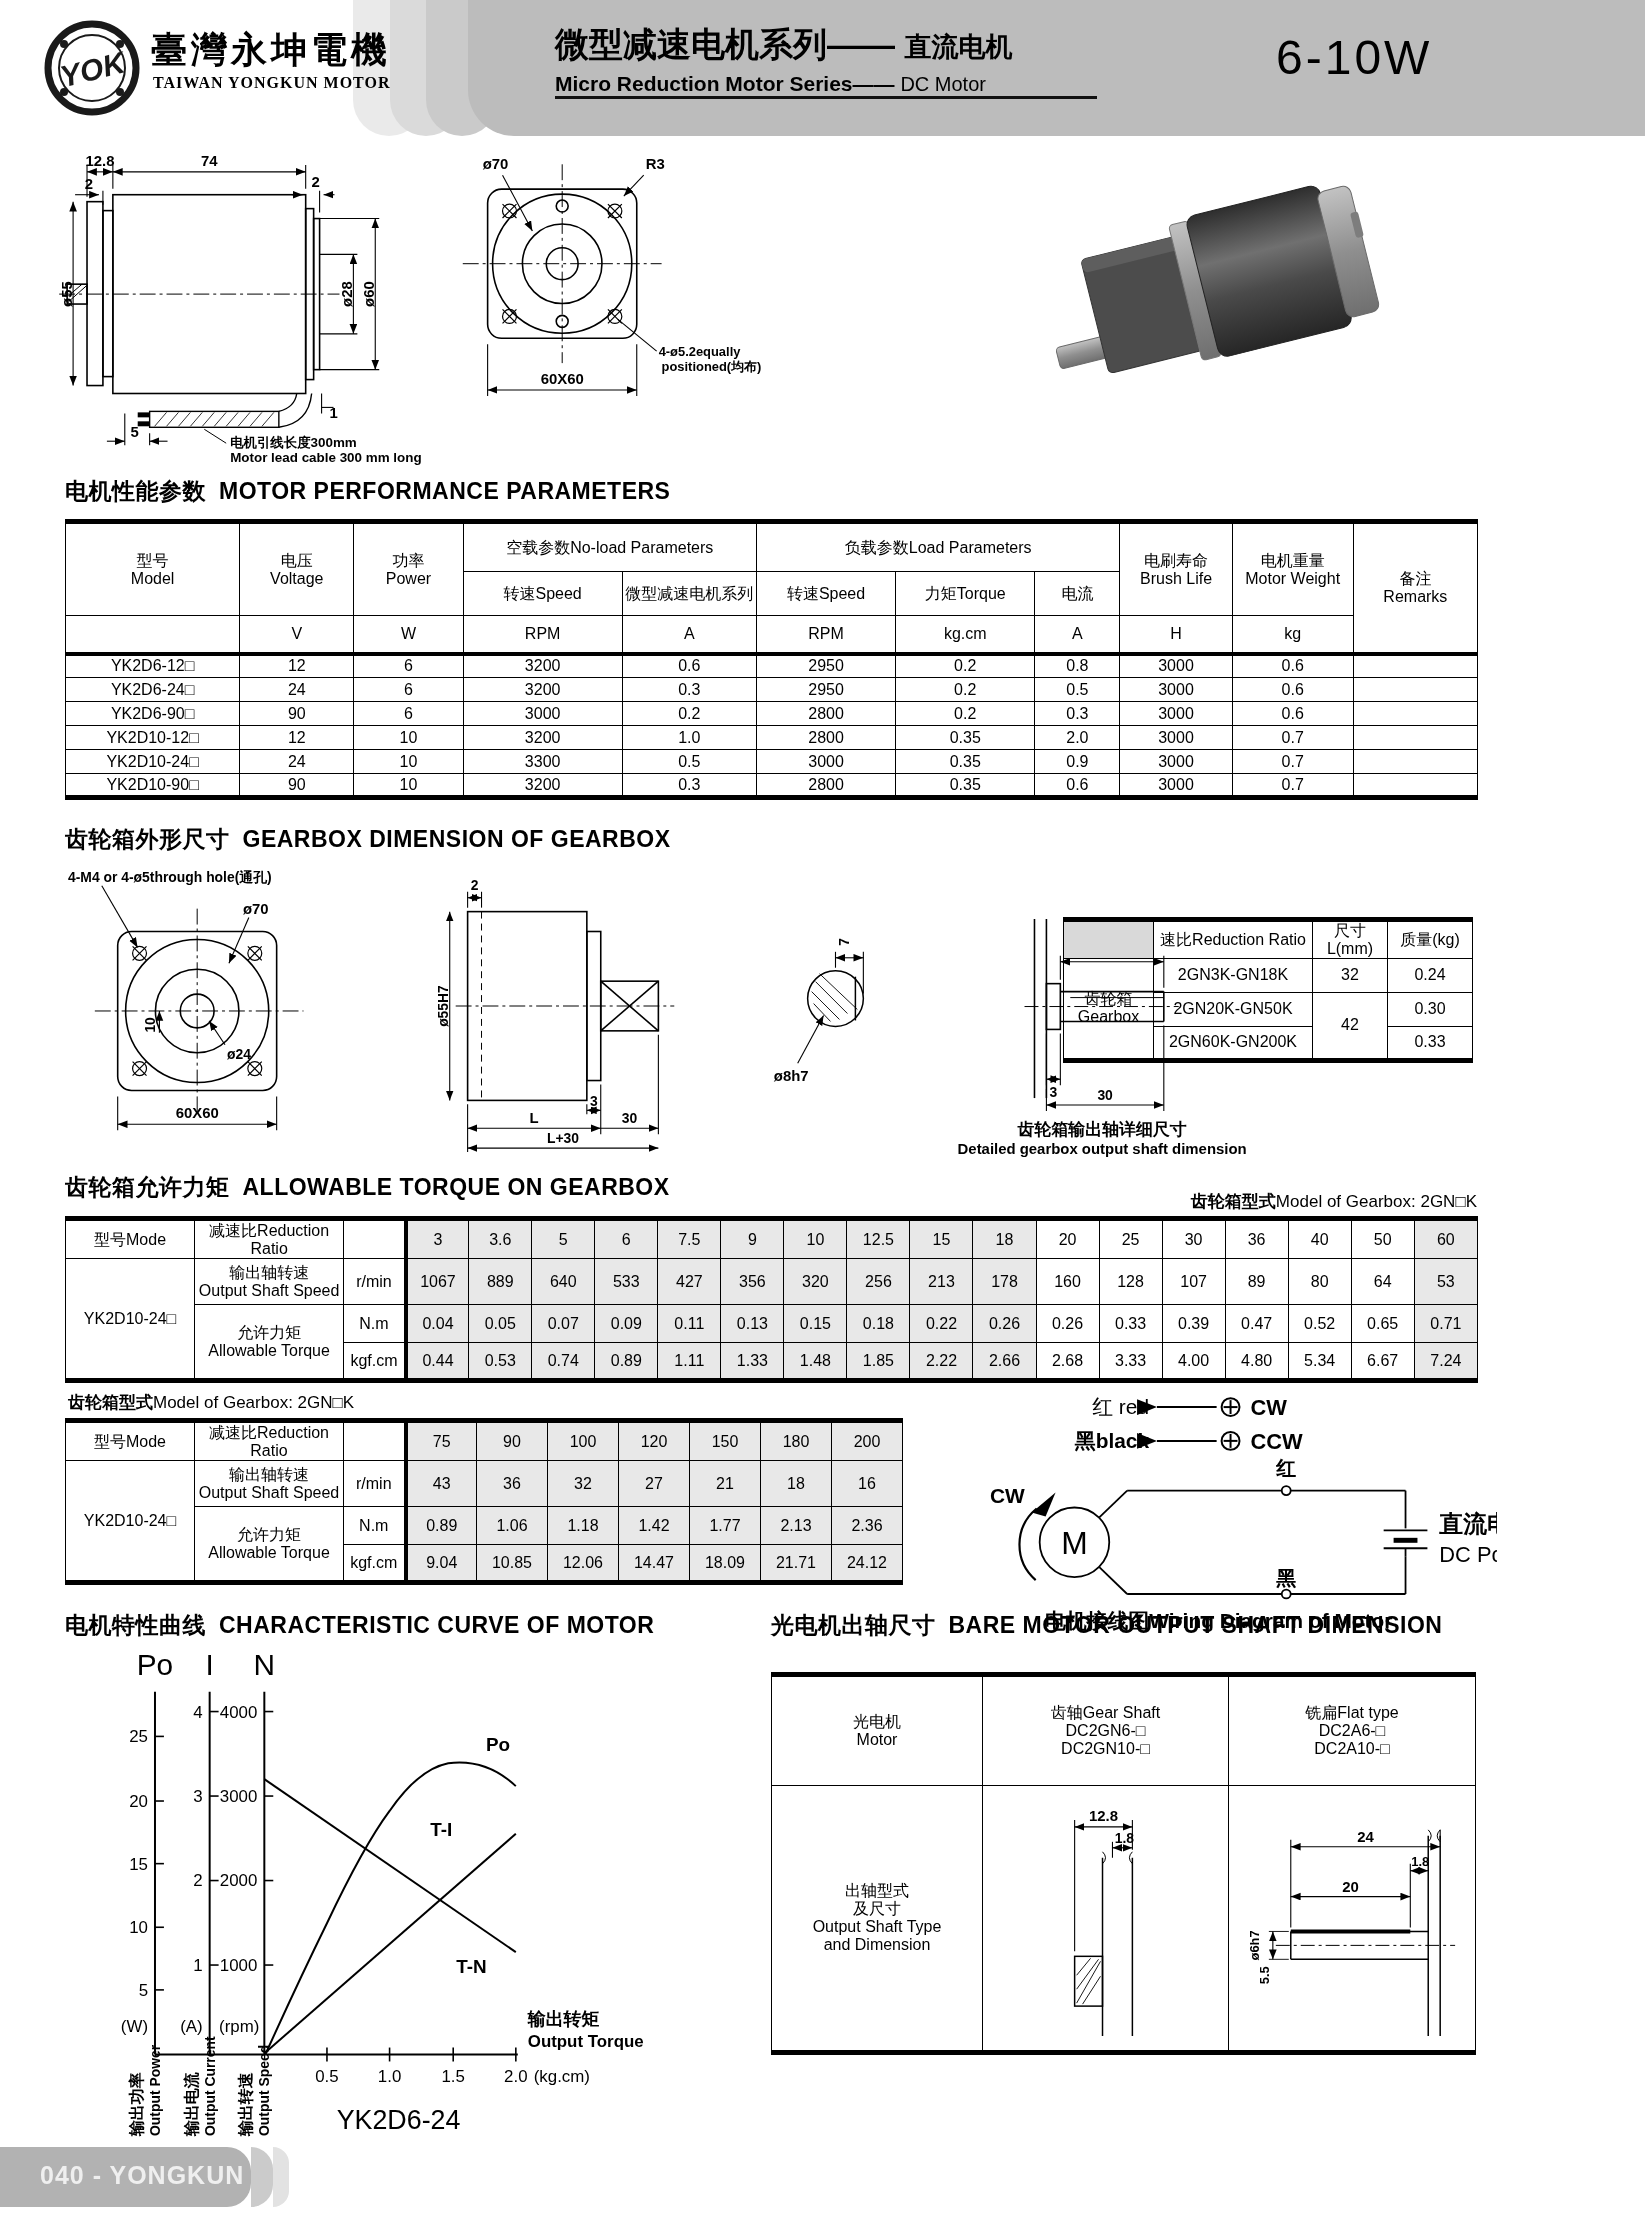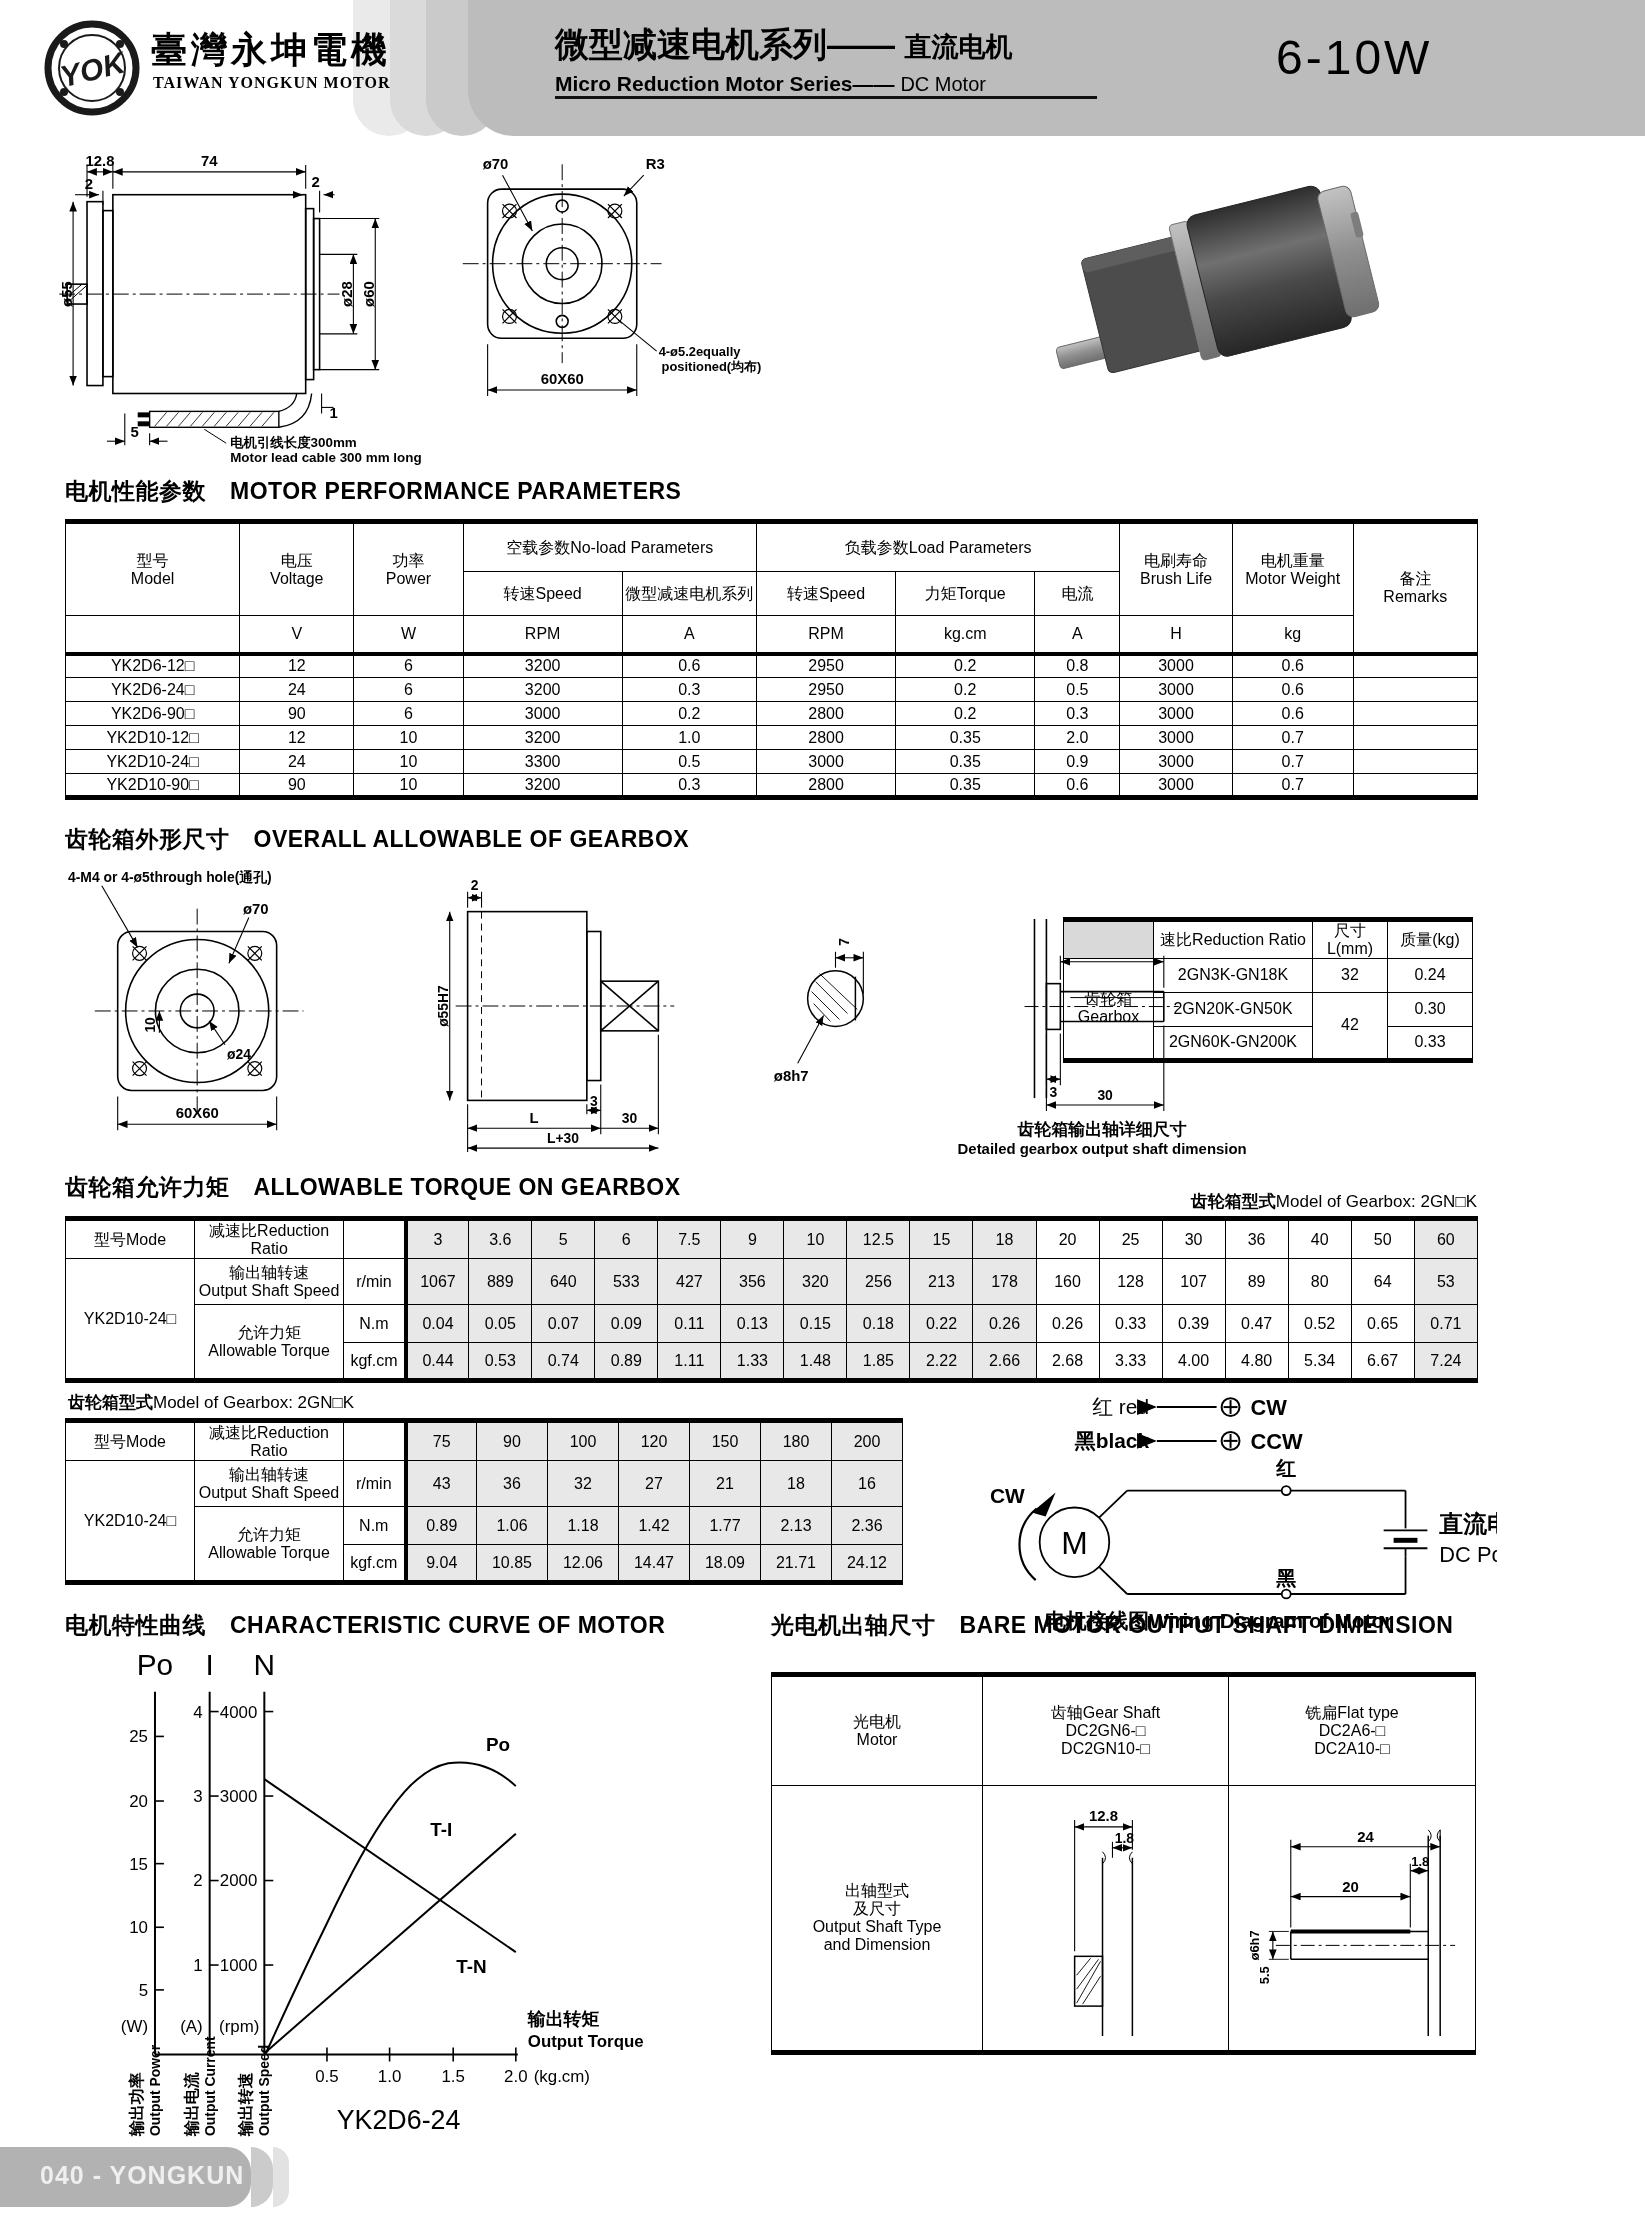--- a/index.html
+++ b/index.html
@@ -1,20 +1,20 @@
 <!DOCTYPE html>
 <html><head>
 <meta charset="utf-8">
 <style>
   html,body{margin:0;padding:0;}
   body{width:1646px;height:2234px;position:relative;background:#fff;color:#000;
        font-family:"Liberation Sans",sans-serif;overflow:hidden;}
   .abs{position:absolute;}
   .sec-title{font-weight:bold;font-size:23px;letter-spacing:0.5px;white-space:nowrap;}
-  .sec-title .en{margin-left:24px;}
+  .sec-title .en{margin-left:13px;}
   
   #hdr{left:0;top:0;width:1646px;height:136px;}
   .hstrip{position:absolute;top:0;height:136px;border-radius:0 0 42px 42px;}
   #hmain{position:absolute;top:0;left:468px;right:0;height:136px;background:#bcbcbc;
          border-bottom-left-radius:46px;}
   .logo-wrap{position:absolute;left:44px;top:20px;}
   .company-cn{position:absolute;left:151px;top:26px;font-size:36px;font-weight:bold;letter-spacing:4px;}
   .company-en{position:absolute;left:153px;top:74px;font-size:16px;font-weight:bold;
               font-family:"Liberation Serif",serif;letter-spacing:1px;}
   .title-blk{position:absolute;left:555px;top:22px;width:542px;border-bottom:3px solid #111;}
@@ -338,21 +338,21 @@
         <td class="tb">0.35</td>
         <td class="tb">0.6</td>
         <td class="tb">3000</td>
         <td class="tb">0.7</td>
         <td class="tb"></td>
   </tr>
 </tbody>
   </table>
 
 <div class="abs sec-title" style="left:65px;top:824px;">
-  <span>齿轮箱外形尺寸</span><span class="en">OVERALL ALLOWABLE OF GEARBOX</span>
+  <span>齿轮箱外形尺寸</span><span class="en">GEARBOX DIMENSION OF GEARBOX</span>
 </div>
 
 <svg class="abs" style="left:60px;top:854px;" width="328" height="308" viewBox="0 0 330 310">
   <defs>
       <marker id="ar3" markerWidth="10" markerHeight="8" refX="9" refY="3.5" orient="auto-start-reverse">
     <path d="M0,0L9,3.5L0,7z" fill="#000"></path>
       </marker>
     </defs>
   <line x1="35" y1="158" x2="245" y2="158" stroke="#000" stroke-width="1" stroke-dasharray="16 4 3 4"></line>
   <line x1="138" y1="55" x2="138" y2="262" stroke="#000" stroke-width="1" stroke-dasharray="16 4 3 4"></line>

